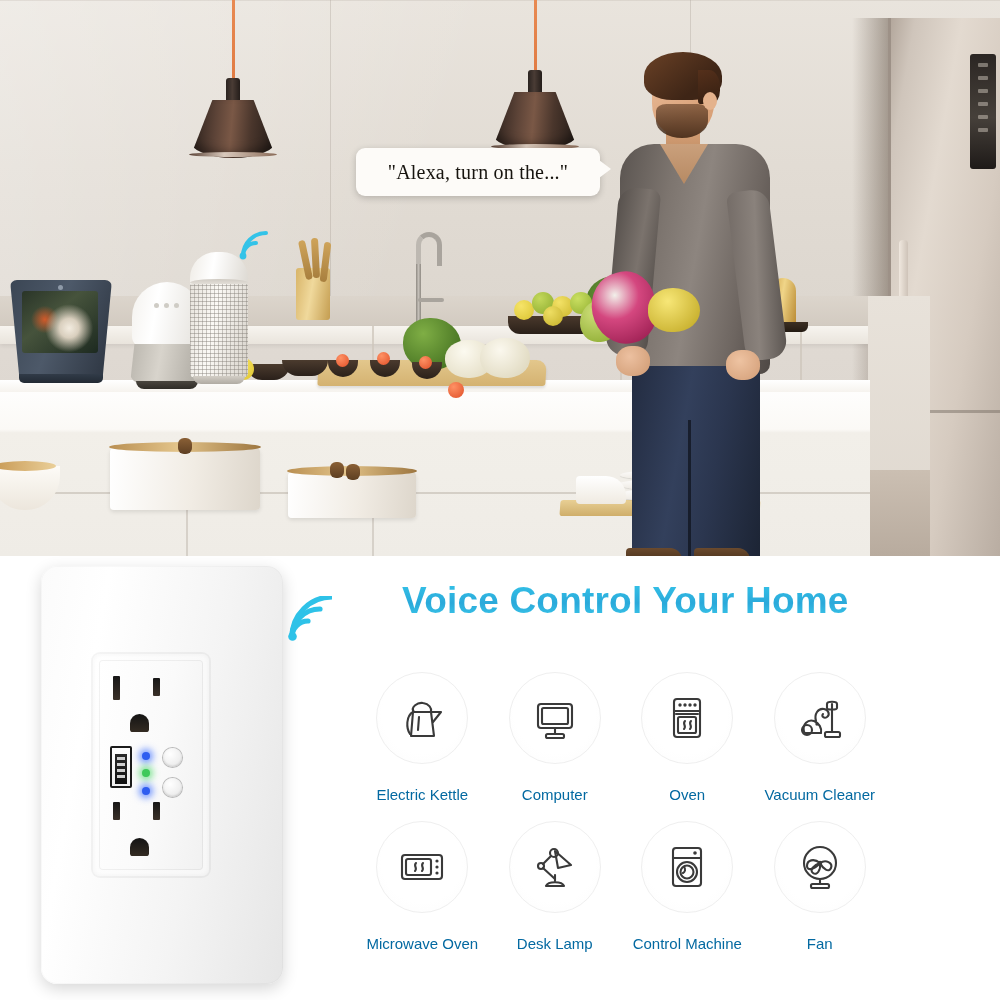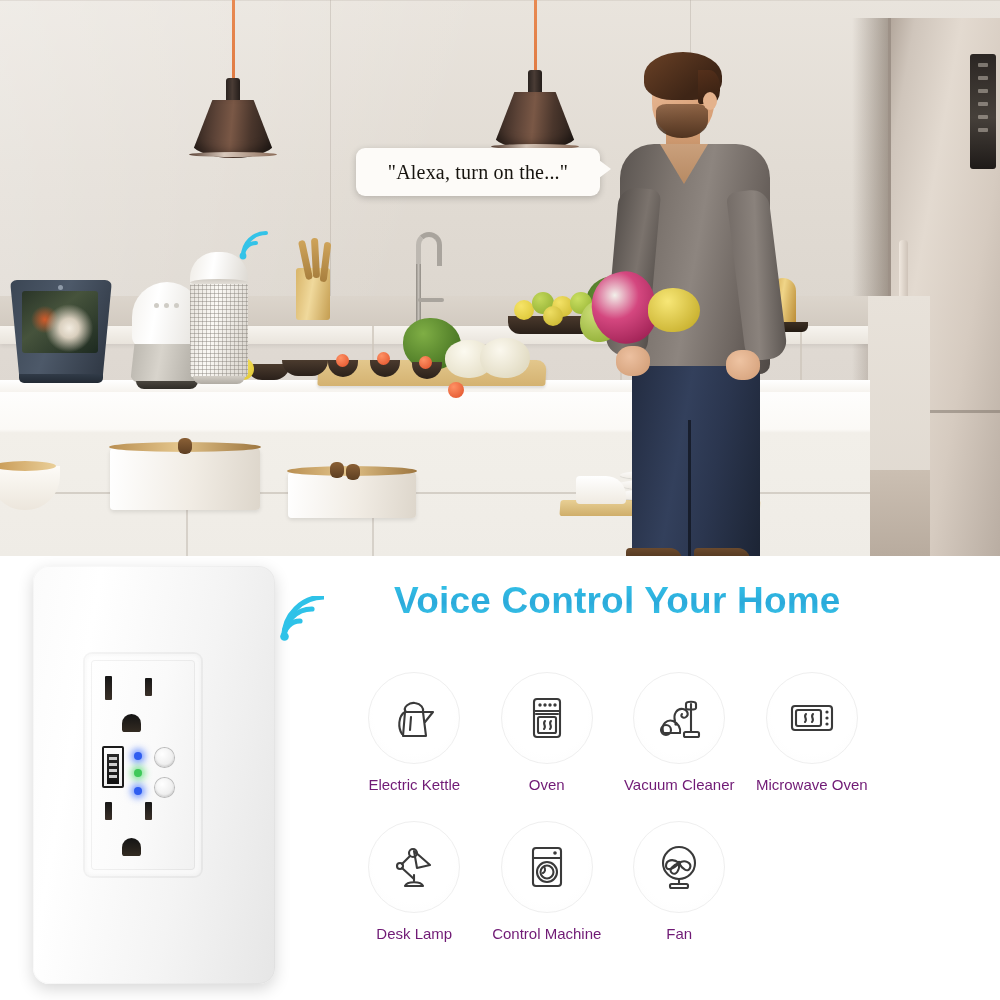--- a/index.html
+++ b/index.html
@@ -352,21 +352,21 @@
     background: linear-gradient(180deg,#3c2f23,#241b13); border-radius:0 0 6px 6px; }
 
   .dark-dish { position:absolute; background: linear-gradient(180deg,#4b3b2e,#2a201a);
                border-radius:0 0 18px 18px; }
   #dd1 { left:246px; top:364px; width:44px; height:16px; }
   #dd2 { left:282px; top:360px; width:46px; height:16px; }
   #lemon { position:absolute; left:232px; top:358px; width:22px; height:22px; border-radius:50%;
            background: radial-gradient(circle at 35% 30%,#fbe96a,#ddc22c); }
 
   
-  #bottom-panel { position:absolute; left:0; top:556px; width:804px; height:444px; background:#ffffff; }
+  #bottom-panel { position:absolute; left:8px; top:556px; width:804px; height:444px; background:#ffffff; }
 
   
   #outlet-product { position:absolute; left:33px; top:10px; width:242px; height:418px; }
   #outlet-plate {
     position:absolute; left:0; top:0; width:242px; height:418px;
     background: linear-gradient(100deg,#fbfbfb 0%, #ffffff 22%, #f4f4f4 62%, #e6e6e6 100%);
     border-radius:16px;
     box-shadow: 0 5px 16px rgba(0,0,0,.16), inset 0 0 0 1px rgba(0,0,0,.025);
   }
   #outlet-inner-frame {
@@ -447,22 +447,22 @@
     column-gap:0px; row-gap:8px;
   }
   .appliance-cell { display:flex; flex-direction:column; align-items:center; justify-content:flex-start; }
   .appliance-circle {
     width:92px; height:92px; border-radius:50%;
     border:1px solid #efefef;
     background: radial-gradient(circle at 50% 45%, #ffffff 60%, #fbfbfb 100%);
     display:flex; align-items:center; justify-content:center;
   }
   .appliance-label {
-    margin-top:12px; font-family:"Liberation Sans", sans-serif;
-    font-size:15px; color:#701a75; white-space:nowrap; text-align:center;
+    margin-top:22px; font-family:"Liberation Sans", sans-serif;
+    font-size:15px; color:#0369a1; white-space:nowrap; text-align:center;
   }
   .ic { stroke:#3a3a3a; fill:none; stroke-width:2.1; stroke-linecap:round; stroke-linejoin:round; }
   .ic-f { fill:#3a3a3a; stroke:none; }
 </style>
 </head>
 <body>
 
 <div id="photo-scene">
 
   <div class="wall"></div>
@@ -699,20 +699,31 @@
           <path class="ic" d="M17 20 L35 20 L38 44 L15 44 Z"></path>
           <path class="ic" d="M35 20 L45 20 L37 30"></path>
           <path class="ic" d="M18 20 C14 15, 22 10, 27 11 C33 12, 36 16, 35 20"></path>
           <path class="ic" d="M17 20 C10 24, 10 36, 14 42"></path>
           <path class="ic" d="M23 25 L22 38"></path>
         </svg>
       </div>
       <div class="appliance-label">Electric Kettle</div>
     </div>
 
+    <div class="appliance-cell">
+      <div class="appliance-circle">
+        <svg viewBox="0 0 52 52" width="52" height="52">
+          <rect class="ic" x="9" y="12" width="34" height="24" rx="3"></rect>
+          <rect class="ic" x="13" y="16" width="26" height="16" rx="1.5"></rect>
+          <path class="ic" d="M26 36 L26 42"></path>
+          <rect class="ic" x="17" y="42" width="18" height="4" rx="1.6"></rect>
+        </svg>
+      </div>
+      <div class="appliance-label">Computer</div>
+    </div>
 
     <div class="appliance-cell">
       <div class="appliance-circle">
         <svg viewBox="0 0 52 52" width="52" height="52">
           <rect class="ic" x="13" y="7" width="26" height="38" rx="3"></rect>
           <path class="ic" d="M13 19 L39 19"></path>
           <path class="ic" d="M15 22 L37 22"></path>
           <rect class="ic" x="17" y="25" width="18" height="16" rx="1.5"></rect>
           <circle class="ic-f" cx="19" cy="13" r="1.7"></circle>
           <circle class="ic-f" cx="24" cy="13" r="1.7"></circle>

